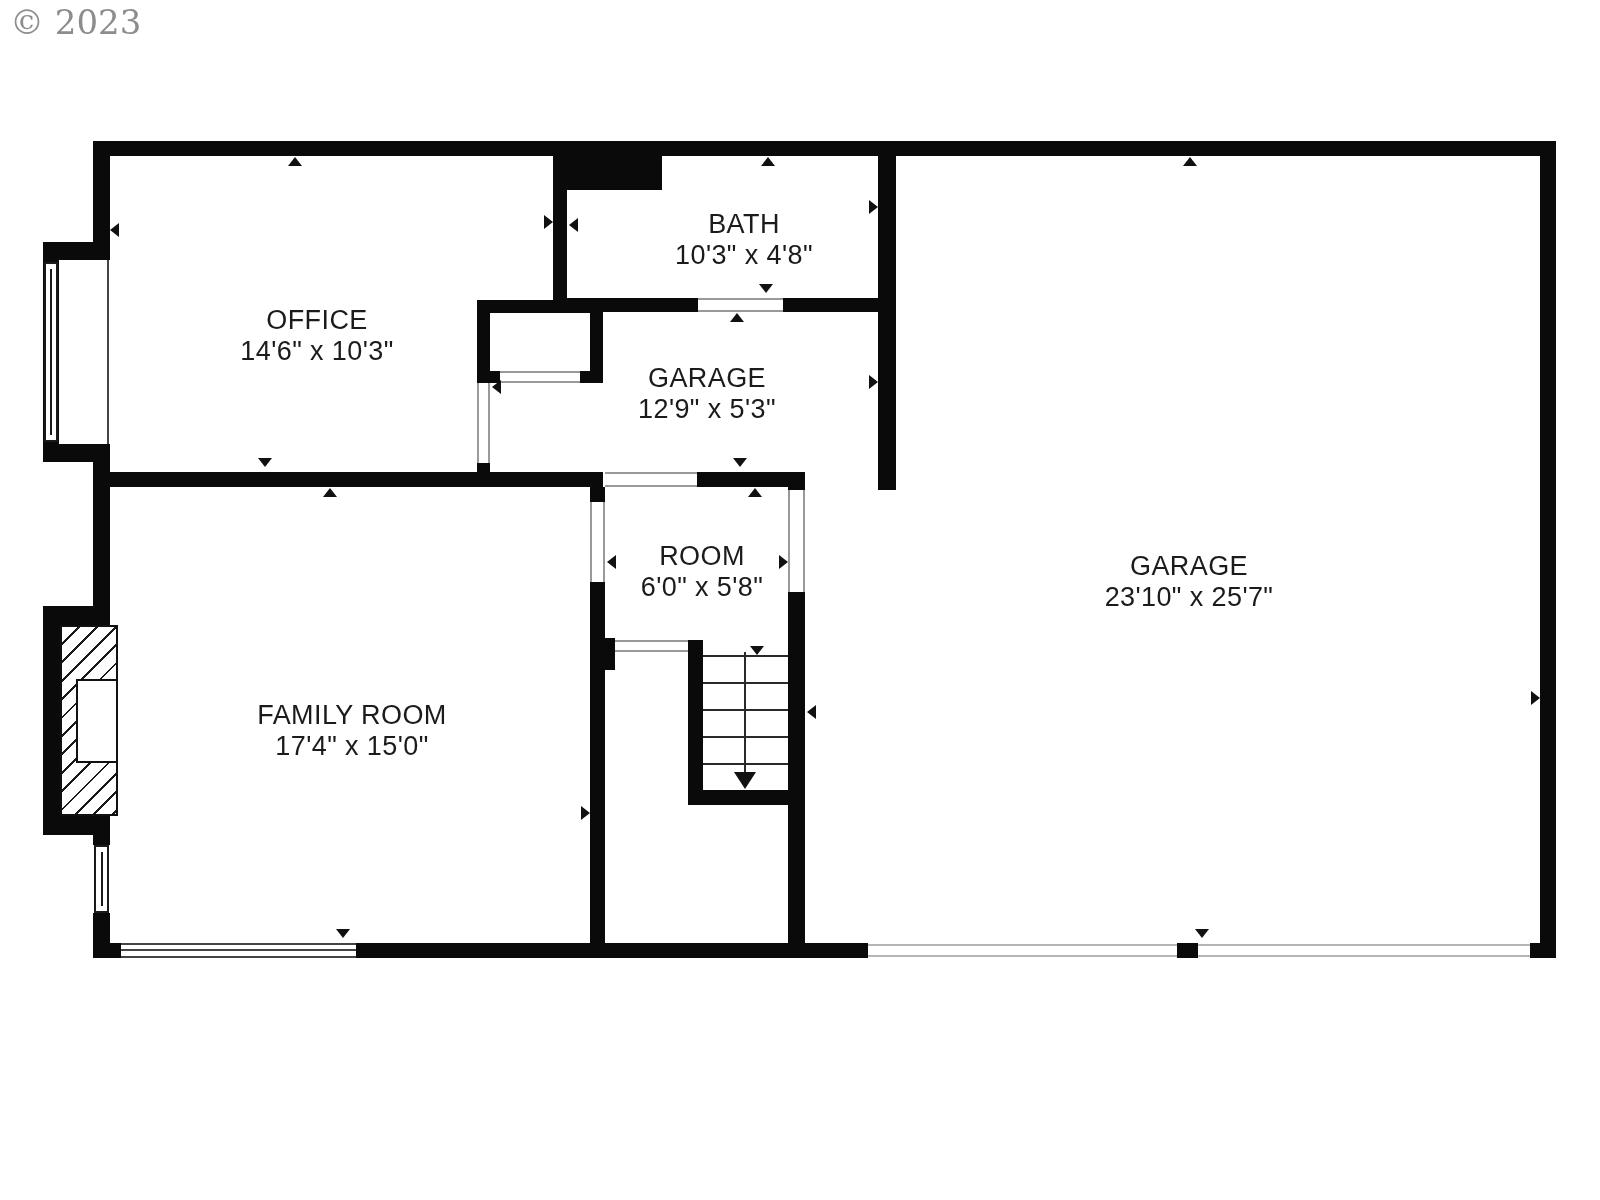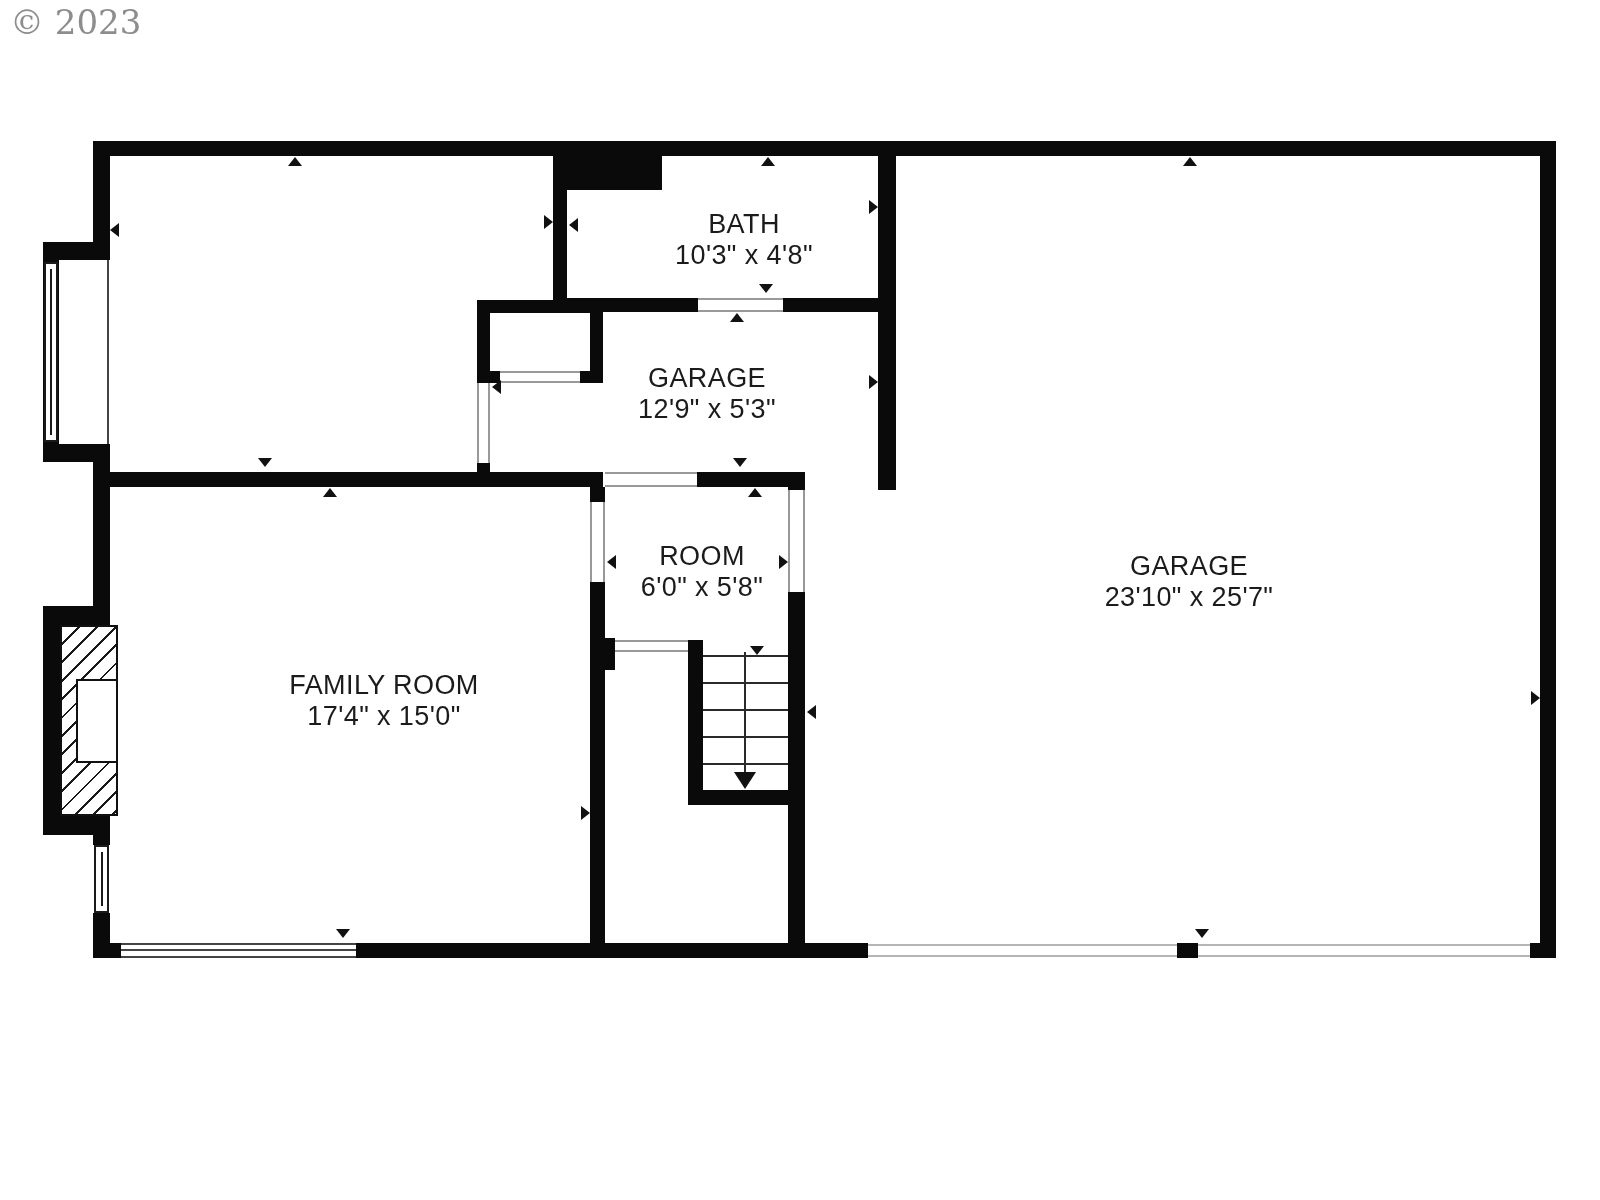--- a/index.html
+++ b/index.html
@@ -140,33 +140,37 @@
   <div class="tri tri-down" style="left:336px;top:929px;"></div>
   <div class="tri tri-right" style="left:581px;top:806px;"></div>
 
   <div class="tri tri-up" style="left:1183px;top:157px;"></div>
   <div class="tri tri-down" style="left:1195px;top:929px;"></div>
   <div class="tri tri-left" style="left:807px;top:705px;"></div>
   <div class="tri tri-right" style="left:1531px;top:691px;"></div>
 
   <div class="tri tri-down" style="left:750px;top:646px;"></div>
 
+  <div class="room-label" style="left:317px;top:305px;">
+    <div>OFFICE</div>
+    <div>14'6" x 10'3"</div>
+  </div>
   <div class="room-label" style="left:744px;top:209px;">
     <div>BATH</div>
     <div>10'3" x 4'8"</div>
   </div>
   <div class="room-label" style="left:707px;top:363px;">
     <div>GARAGE</div>
     <div>12'9" x 5'3"</div>
   </div>
   <div class="room-label" style="left:702px;top:541px;">
     <div>ROOM</div>
     <div>6'0" x 5'8"</div>
   </div>
-  <div class="room-label" style="left:352px;top:670px;margin-left:32px;">
+  <div class="room-label" style="left:352px;top:700px;">
     <div>FAMILY ROOM</div>
     <div>17'4" x 15'0"</div>
   </div>
   <div class="room-label" style="left:1189px;top:551px;">
     <div>GARAGE</div>
     <div>23'10" x 25'7"</div>
   </div>
 
 
 </div>

